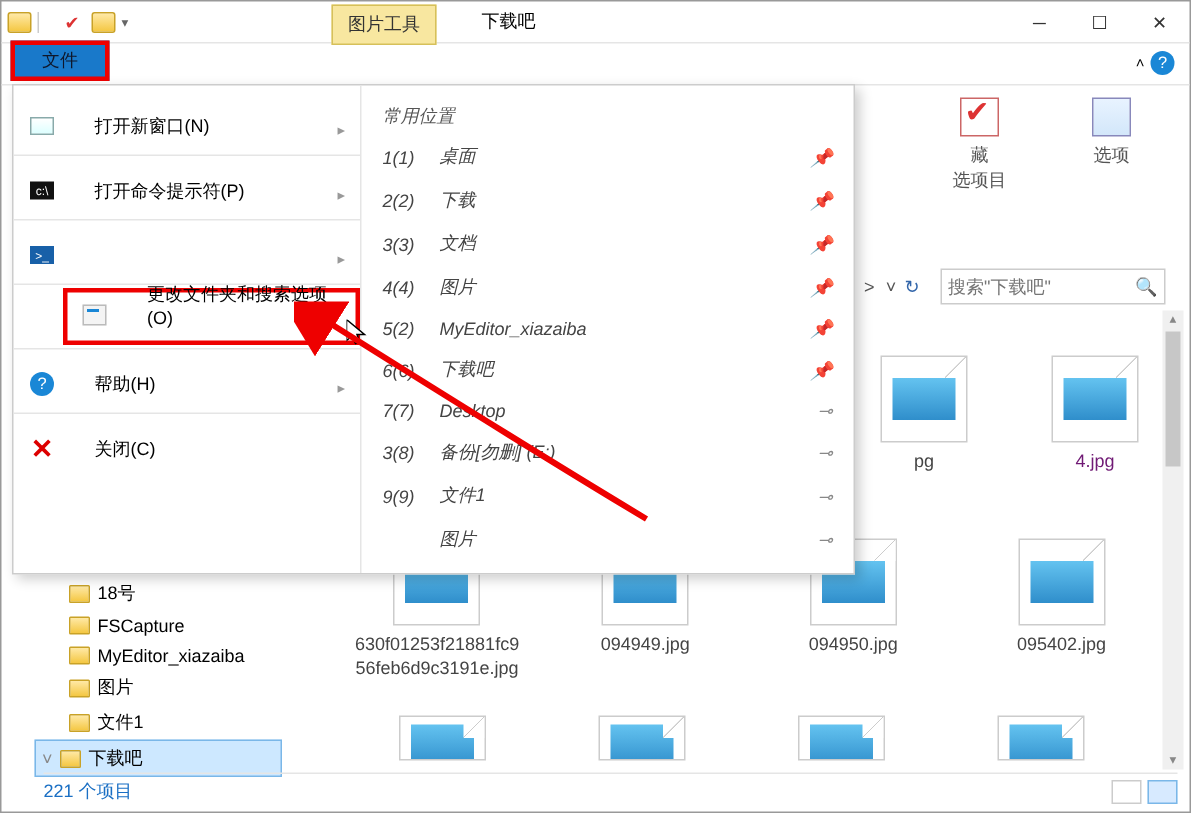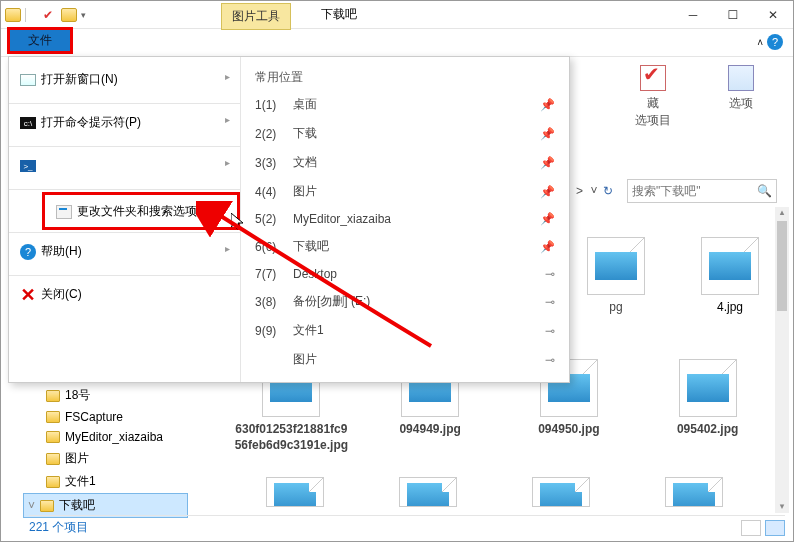--- a/index.html
+++ b/index.html
@@ -17,34 +17,34 @@
   .win-btn { width: 40px; height: 28px; display: flex; align-items: center; justify-content: center; color: #333; }
   
   .menubar { height: 28px; display: flex; align-items: stretch; padding-left: 6px; position: relative; border-bottom: 1px solid #e5e5e5; }
   .file-tab { background: #1979ca; color: #0f172a; padding: 4px 18px; border: 3px solid #e00; display: inline-flex; align-items: center; position: relative; top: -2px; }
   .collapse-ico { position: absolute; right: 30px; top: 8px; font-size: 10px; }
   .help-ico { position: absolute; right: 10px; top: 5px; width: 16px; height: 16px; border-radius: 50%; background: #1a87d6; color: #fff; display: flex; align-items: center; justify-content: center; font-size: 11px; }
   
   
   .file-menu { position: absolute; left: 7px; top: 55px; width: 562px; min-height: 290px; background: #fff; border: 1px solid #ccc; box-shadow: 3px 3px 8px rgba(0,0,0,.2); display: flex; z-index: 20; }
   .file-menu-left { width: 232px; border-right: 1px solid #e5e5e5; padding: 6px 0; }
-  .fm-item { display: flex; align-items: flex-start; gap: 4px; padding: 8px 10px; position: relative; height: 38px; }
+  .fm-item { display: flex; align-items: flex-end; gap: 26px; padding: 8px 10px; position: relative; height: 38px; }
   .fm-item .chev { position: absolute; right: 10px; color: #999; font-size: 10px; }
   .fm-item.highlight { border: 3px solid #e00; margin-left: 33px; }
   .fm-sep { height: 1px; background: #e5e5e5; margin: 2px 0; }
   .fm-ico { width: 18px; height: 18px; display: inline-flex; align-items: center; justify-content: center; }
   .ico-win { border: 1px solid #8aa; background: linear-gradient(#fff,#dff); width:16px;height:12px; }
   .ico-cmd { background: #111; color: #fff; width:16px;height:12px; font-size: 8px; display:flex;align-items:center;justify-content:center;}
   .ico-ps  { background: #1860a8; color: #fff; width:16px;height:12px; font-size: 8px; display:flex;align-items:center;justify-content:center;}
   .ico-opt { border:1px solid #bbb; background:#f4f4f4; width:16px;height:14px; position:relative;}
   .ico-opt:before{content:"";position:absolute;left:2px;top:2px;width:8px;height:2px;background:#1a87d6;}
   .ico-help{ width:16px;height:16px;border-radius:50%;background:#1a87d6;color:#fff;display:flex;align-items:center;justify-content:center;font-size:11px;}
   .ico-x   { color:#d00; font-weight:bold; font-size:18px; }
   
-  .file-menu-right { flex: 1; padding: 8px 6px; }
+  .file-menu-right { flex: 1; padding: 8px 6px; font-style: italic; }
   .fr-header { font-weight: normal; color: #555; padding: 4px 8px; }
   .fr-item { position: relative; padding: 6px 8px; display: flex; gap: 8px; align-items: center; color: #444; }
   .fr-item .num { width: 30px; }
   .fr-item .pin { position: absolute; right: 8px; color: #888; }
   
   
   .ribbon-right { position: absolute; right: 0; top: 56px; display: flex; gap: 28px; padding: 8px 22px; z-index: 5; }
   .ribbon-grp { display:flex; flex-direction:column; align-items:center; gap:4px; color:#555; width:60px;}
   .ribbon-ico { width:26px;height:26px; border:1px solid #88b; background:linear-gradient(#e8f3ff,#d3e7fa);}
   .ribbon-ico.chk { border:1px solid #c66; background:#fff; position:relative;}
@@ -61,21 +61,21 @@
 
   
   .navtree{ position:absolute; left:22px; top:360px; width:165px; }
   .navtree .node{ display:flex; align-items:center; gap:5px; padding:3px 0; }
   .navtree .node.sel{ background:#cde8ff; border:1px solid #7ab7e8; }
   .navtree .node.child{ padding-left:18px;align-items:center; }
   .node-ico{ width:14px;height:12px; background:linear-gradient(#ffe9a6,#f4c742); border:1px solid #c9a227; border-radius:1px;}
   .node-ico.desktop{ background:#4ea0e0; border-color:#2d7ec0;}
 
   
-  .items{ position:absolute; left:225px; top:215px; right:20px; display:grid; grid-template-columns:repeat(4,1fr); gap:16px 8px; z-index:2;font-weight:bold;}
+  .items{ position:absolute; left:225px; top:215px; right:20px; display:grid; grid-template-columns:repeat(4,1fr); gap:16px 8px; z-index:2;}
   .item{ display:flex; flex-direction:column; align-items:center; gap:5px; text-align:center; font-size:12px; color:#444;}
   .thumb{ width:58px;height:58px; border:1px solid #ccc; background:#fff; display:flex; align-items:center; justify-content:center; position:relative;}
   .thumb .inner{ width:42px; height:28px; background:linear-gradient(#64c3f0,#2f8ecb);}
   .thumb:before{content:"";position:absolute;top:0;right:0;width:14px;height:14px;background:linear-gradient(315deg,#fff 49%,#ccc 50% 52%,#fff 53%);}
   .item-name{ max-width:115px; word-wrap:break-word; line-height:1.3; }
 
   
   .scroll{ position:absolute; right:4px; top:206px; bottom:28px; width:14px; background:#f0f0f0; z-index:3;}
   .scroll .thumb-bar{ position:absolute; left:2px; right:2px; top:14px; height:90px; background:#c7c7c7;}
   .scroll .arr{ position:absolute; left:0;right:0; height:12px; text-align:center; color:#888; font-size:9px;}
@@ -256,21 +256,21 @@
       <span class="search-ico">🔍</span>
     </div>
   </div>
 
   <div style="position:absolute;left:575px;top:236px;width:80px;text-align:center;font-size:12px;color:#444;z-index:3">
     <div class="thumb" style="margin:0 auto">
         <div class="inner"></div>
       </div>
     <div class="item-name" style="margin-top:5px">pg</div>
   </div>
-  <div style="position:absolute;left:689px;top:236px;width:80px;text-align:center;font-size:12px;color:#000000;z-index:3">
+  <div style="position:absolute;left:689px;top:236px;width:80px;text-align:center;font-size:12px;color:#701a75;z-index:3">
     <div class="thumb" style="margin:0 auto">
         <div class="inner"></div>
       </div>
     <div class="item-name" style="margin-top:5px">4.jpg</div>
   </div>
 
   <div class="navtree">
     <div class="node">
       <span style="color:#888">˅</span>
       <span class="node-ico desktop"></span>

